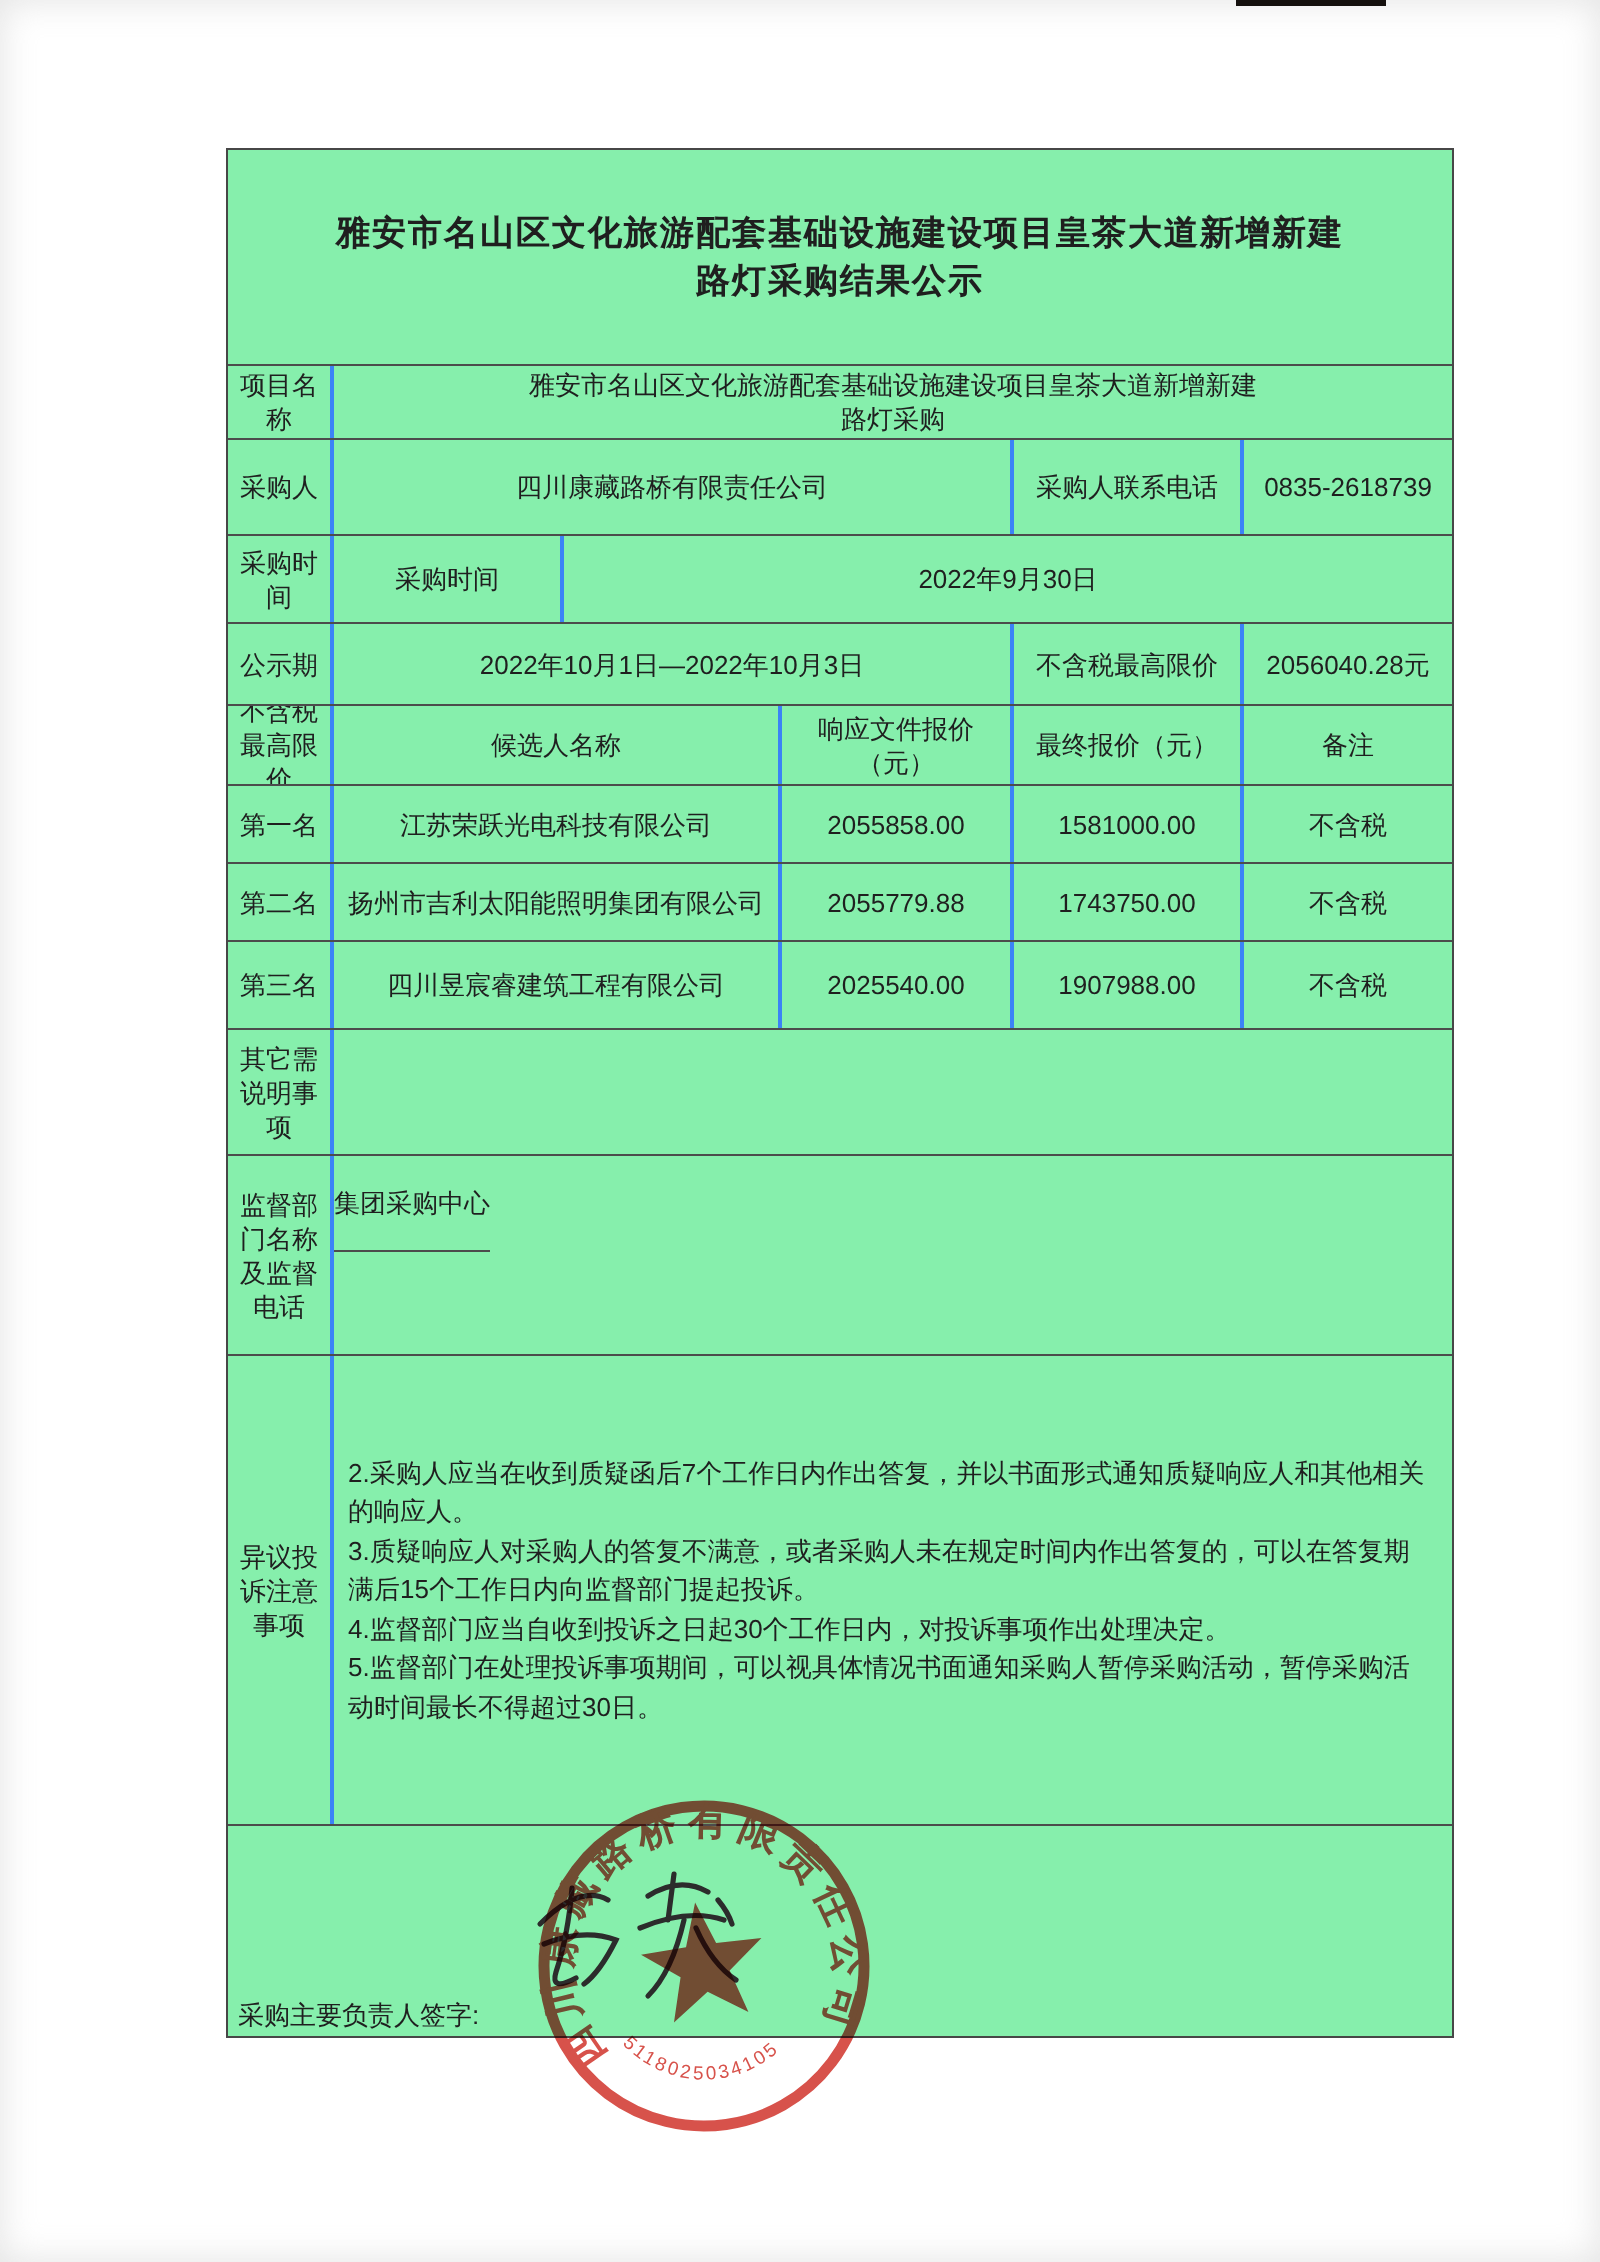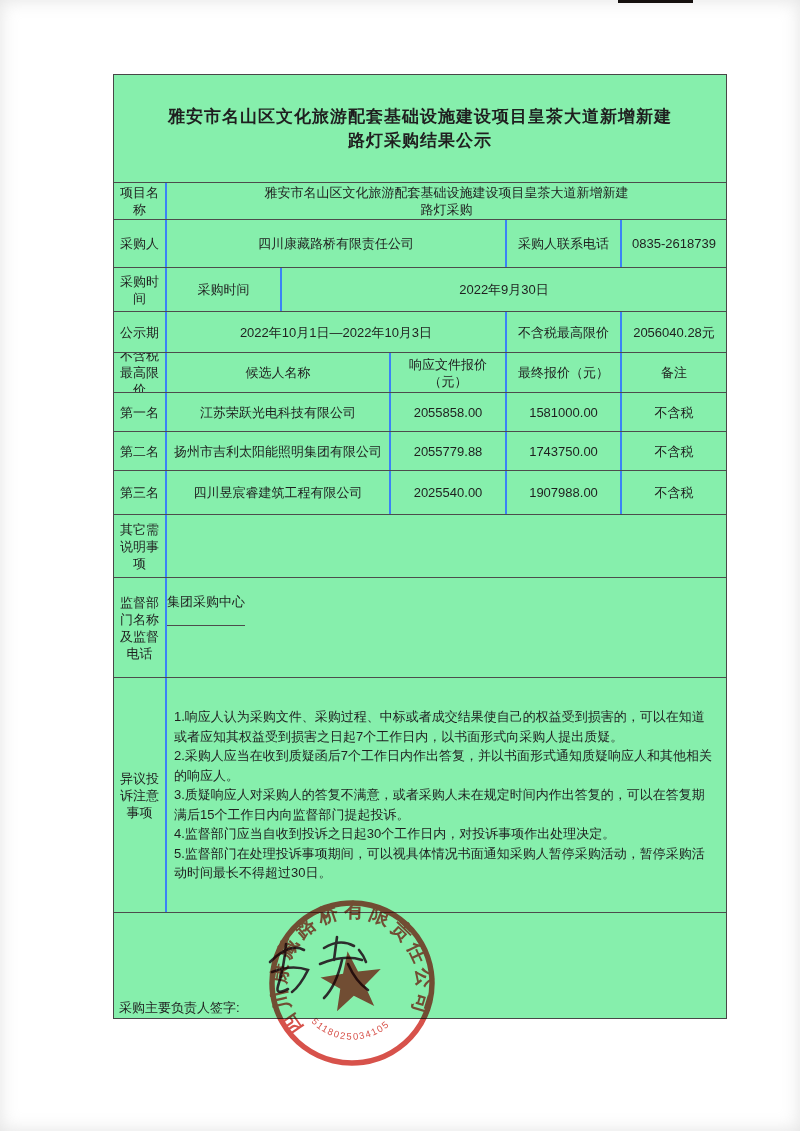--- a/index.html
+++ b/index.html
@@ -140,21 +140,20 @@
   <div class="row" style="height:100px">
     <div class="cell w-label">监督部门名称及监督电话</div>
     <div class="subcol">
       <div class="subcell first">集团采购中心</div>
     </div>
   </div>
 
   <div class="row" style="height:235px">
     <div class="cell w-label">异议投诉注意事项</div>
     <div class="cell notice-cell" style="flex:1">
-      <p>1.响应人认为采购文件、采购过程、中标或者成交结果使自己的权益受到损害的，可以在知道或者应知其权益受到损害之日起7个工作日内，以书面形式向采购人提出质疑。</p>
       <p>2.采购人应当在收到质疑函后7个工作日内作出答复，并以书面形式通知质疑响应人和其他相关的响应人。</p>
       <p>3.质疑响应人对采购人的答复不满意，或者采购人未在规定时间内作出答复的，可以在答复期满后15个工作日内向监督部门提起投诉。</p>
       <p>4.监督部门应当自收到投诉之日起30个工作日内，对投诉事项作出处理决定。</p>
       <p>5.监督部门在处理投诉事项期间，可以视具体情况书面通知采购人暂停采购活动，暂停采购活动时间最长不得超过30日。</p>
     </div>
   </div>
 
   <div class="row sign-row" style="height:105px">
     <div class="cell" style="flex:1">
       <span>采购主要负责人签字:</span>

